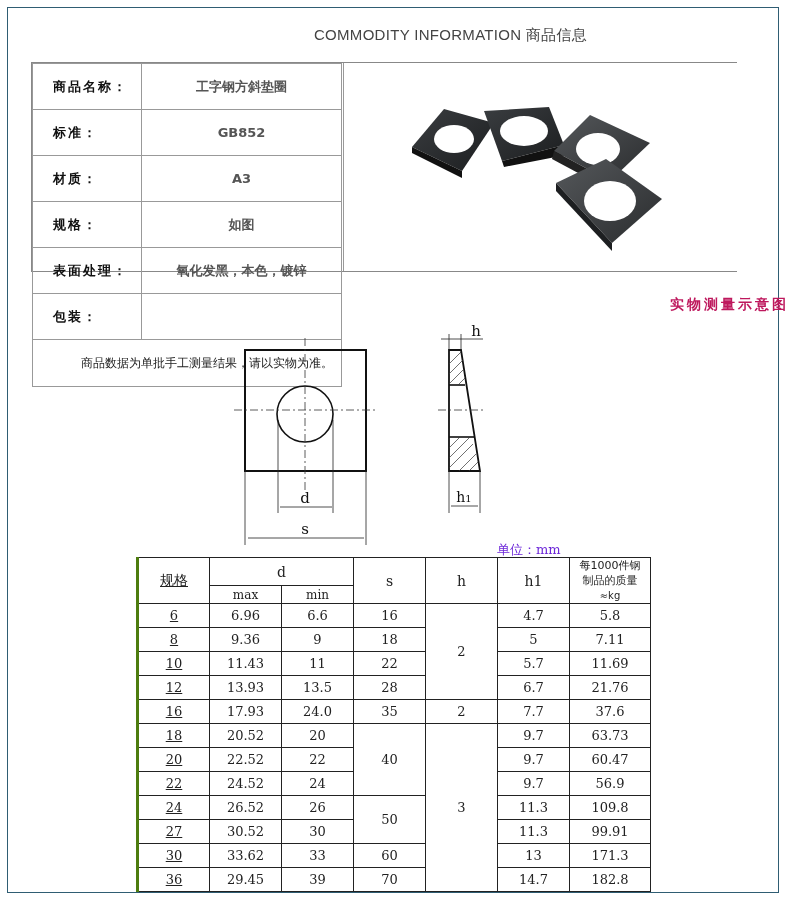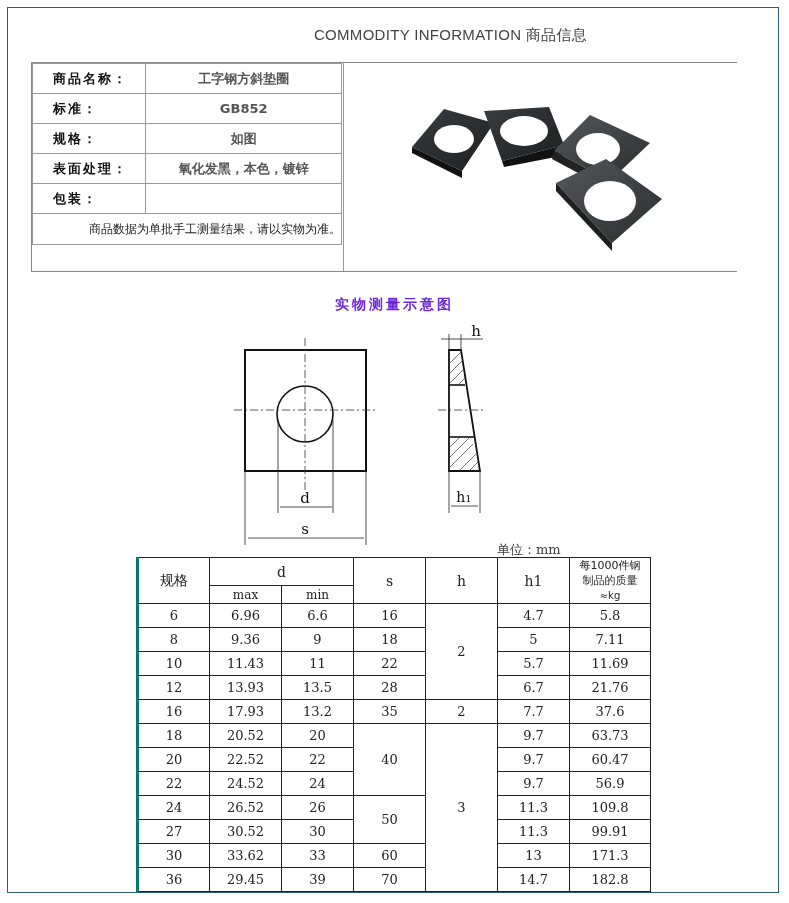--- a/index.html
+++ b/index.html
@@ -5,56 +5,60 @@
   html, body { margin: 0; padding: 0; background: #ffffff; }
   body { width: 789px; height: 903px; position: relative; overflow: hidden;
          font-family: "DejaVu Sans", sans-serif; color: #333; }
   .frame { position: absolute; left: 7px; top: 7px; width: 772px; height: 886px;
            border: 1px solid #2f5d73; box-sizing: border-box; }
   .title { position: absolute; left: 12px; top: 26px; width: 789px; text-align: center;
            font-family: "Liberation Sans", sans-serif; font-size: 15px; color: #444; letter-spacing: 0.3px; margin-left: 44px; }
   .info { position: absolute; left: 31px; top: 62px; width: 706px; height: 210px;
           border: 1px solid #888; box-sizing: border-box; }
   .info table { position: absolute; left: 0; top: 0; border-collapse: collapse; width: 310px; }
-  .info td { border: 1px solid #999; height: 29px; padding: 0; font-size: 13px; }
+  .info td { border: 1px solid #999; height: 29px; padding: 8px; font-size: 13px; }
   .info td.k { width: 114px; font-weight: bold; color: #111; padding-left: 20px; box-sizing: border-box; letter-spacing: 2px; }
   .info td.v { width: 196px; text-align: center; color: #555; font-size: 13px; font-weight: bold; }
   .info td.note { text-align: right; font-size: 12px; color: #222; height: 30px; }
   .photo { position: absolute; left: 311px; top: 0; width: 393px; height: 208px;
            border-left: 1px solid #999; background: #fff; }
-  .subtitle { position: absolute; left: 0; top: 296px; width: 789px; text-align: center;
-              font-size: 14px; font-weight: bold; color: #6d28d9; letter-spacing: 3px; }
+  .subtitle { position: absolute; left: 0; top: 296px; width: 789px; text-align: right;
+              font-size: 14px; font-weight: bold; color: #be185d; letter-spacing: 3px; }
   .drawing { position: absolute; left: 200px; top: 320px; }
-  .unit { position: absolute; left: 497px; top: 541px; font-size: 13px; color: #404040;
+  .unit { position: absolute; left: 497px; top: 541px; font-size: 13px; color: #6d28d9;
           font-family: "DejaVu Serif", serif; }
   .spec { position: absolute; left: 136px; top: 557px; border-collapse: collapse;
           font-family: "DejaVu Serif", serif; color: #222; }
   .spec td { border: 1px solid #222; text-align: center; padding: 0; font-size: 13px; height: 23px; }
   .spec .hdr { font-size: 14px; }
   .spec .sm { font-size: 12px; height: 16px; margin-top: 43px; }
   .spec .wt { font-size: 11px; line-height: 15px; font-family: "DejaVu Sans", sans-serif; }
-  .spec .leftbar { border-left: 3px solid #0f766e; }
+  .spec .leftbar { border-left: 3px solid #4d7c0f; text-decoration: underline; }
 </style>
 </head>
 <body>
 
 <div class="frame"></div>
 
 <div class="title">COMMODITY INFORMATION 商品信息</div>
 
 <div class="info">
   <table>
     <tbody>
         <tr>
       <td class="k">商品名称：</td>
       <td class="v">工字钢方斜垫圈</td>
     </tr>
     <tr>
       <td class="k">标准：</td>
       <td class="v">GB852</td>
+    </tr>
+    <tr>
+      <td class="k">材质：</td>
+      <td class="v">A3</td>
     </tr>
     <tr>
       <td class="k">规格：</td>
       <td class="v">如图</td>
     </tr>
     <tr>
       <td class="k">表面处理：</td>
       <td class="v">氧化发黑，本色，镀锌</td>
     </tr>
     <tr>
@@ -198,21 +202,21 @@
     <td class="leftbar">12</td>
     <td>13.93</td>
     <td>13.5</td>
     <td>28</td>
     <td>6.7</td>
     <td>21.76</td>
   </tr>
   <tr>
     <td class="leftbar">16</td>
     <td>17.93</td>
-    <td>13.2</td>
+    <td>24.0</td>
     <td>35</td>
     <td>2</td>
     <td>7.7</td>
     <td>37.6</td>
   </tr>
   <tr>
     <td class="leftbar">18</td>
     <td>20.52</td>
     <td>20</td>
     <td rowspan="3">40</td>

